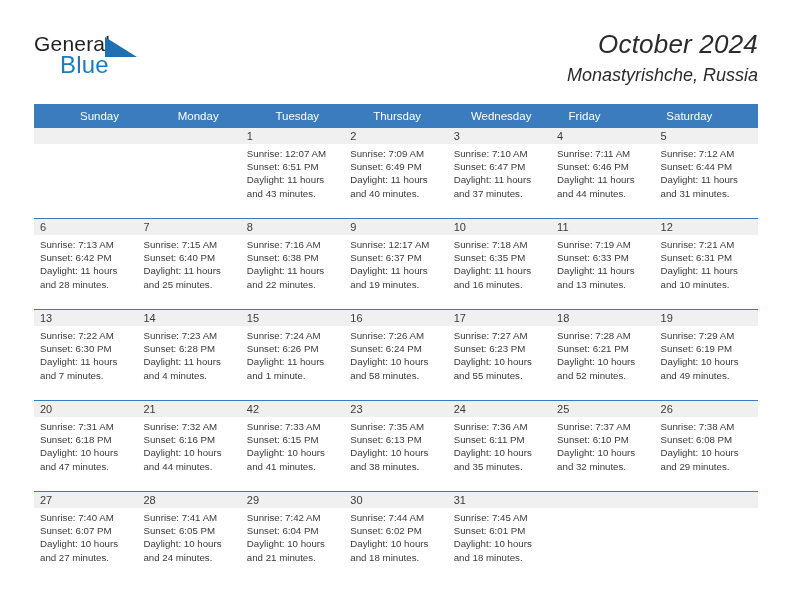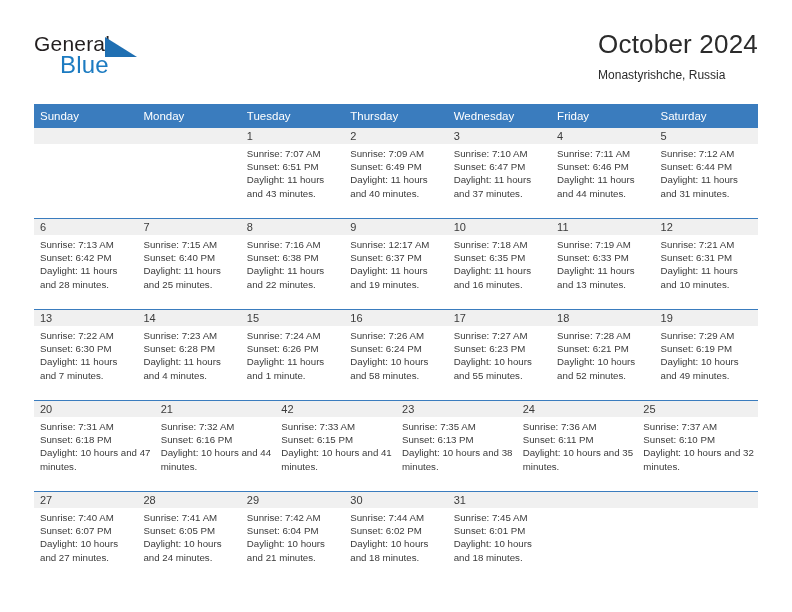--- a/index.html
+++ b/index.html
@@ -61,46 +61,48 @@
     width: 0;
     height: 0;
     border-left: 32px solid #1f6fb2;
     border-top: 20px solid transparent;
   }
 
   .title-block {
     position: absolute;
     right: 0;
     top: 0;
-    text-align: left;
+    text-align: right;
+    font-style: italic;
   }
   .cal-title {
     font-size: 26px;
     font-weight: normal;
     color: #2b2b2b;
     line-height: 32px;
     letter-spacing: 0.2px;
   }
   .cal-subtitle {
-    font-size: 12px;
+    font-size: 18px;
     color: #2b2b2b;
     line-height: 20px;
     margin-top: 5px;
   }
 
   
   .calendar {
     position: absolute;
     left: 34px;
     top: 104px;
     width: 724px;
   }
   .weekday-row {
     display: flex;
     background: #3a7cbe;
+    padding-left: 40px;
   }
   .weekday {
     flex: 1 1 0;
     box-sizing: border-box;
     padding: 5px 0 5px 6px;
     font-size: 11.5px;
     color: #ffffff;
     line-height: 14px;
     white-space: nowrap;
   }
@@ -179,21 +181,21 @@
         <div class="week-row">
           <div class="day-cell empty">
             <div class="day-number-band"></div>
           </div>
           <div class="day-cell empty">
             <div class="day-number-band"></div>
           </div>
           <div class="day-cell">
             <div class="day-number-band">1</div>
             <div class="day-info">
-              <div>Sunrise: 7:07 AM</div>
+              <div>Sunrise: 12:07 AM</div>
               <div>Sunset: 6:51 PM</div>
               <div class="daylight">Daylight: 11 hours and 43 minutes.</div>
             </div>
           </div>
           <div class="day-cell">
             <div class="day-number-band">2</div>
             <div class="day-info">
               <div>Sunrise: 7:09 AM</div>
               <div>Sunset: 6:49 PM</div>
               <div class="daylight">Daylight: 11 hours and 40 minutes.</div>
@@ -382,20 +384,28 @@
             </div>
           </div>
           <div class="day-cell">
             <div class="day-number-band">25</div>
             <div class="day-info">
               <div>Sunrise: 7:37 AM</div>
               <div>Sunset: 6:10 PM</div>
               <div class="daylight">Daylight: 10 hours and 32 minutes.</div>
             </div>
           </div>
+          <div class="day-cell">
+            <div class="day-number-band">26</div>
+            <div class="day-info">
+              <div>Sunrise: 7:38 AM</div>
+              <div>Sunset: 6:08 PM</div>
+              <div class="daylight">Daylight: 10 hours and 29 minutes.</div>
+            </div>
+          </div>
         </div>
         <div class="week-row">
           <div class="day-cell">
             <div class="day-number-band">27</div>
             <div class="day-info">
               <div>Sunrise: 7:40 AM</div>
               <div>Sunset: 6:07 PM</div>
               <div class="daylight">Daylight: 10 hours and 27 minutes.</div>
             </div>
           </div>

